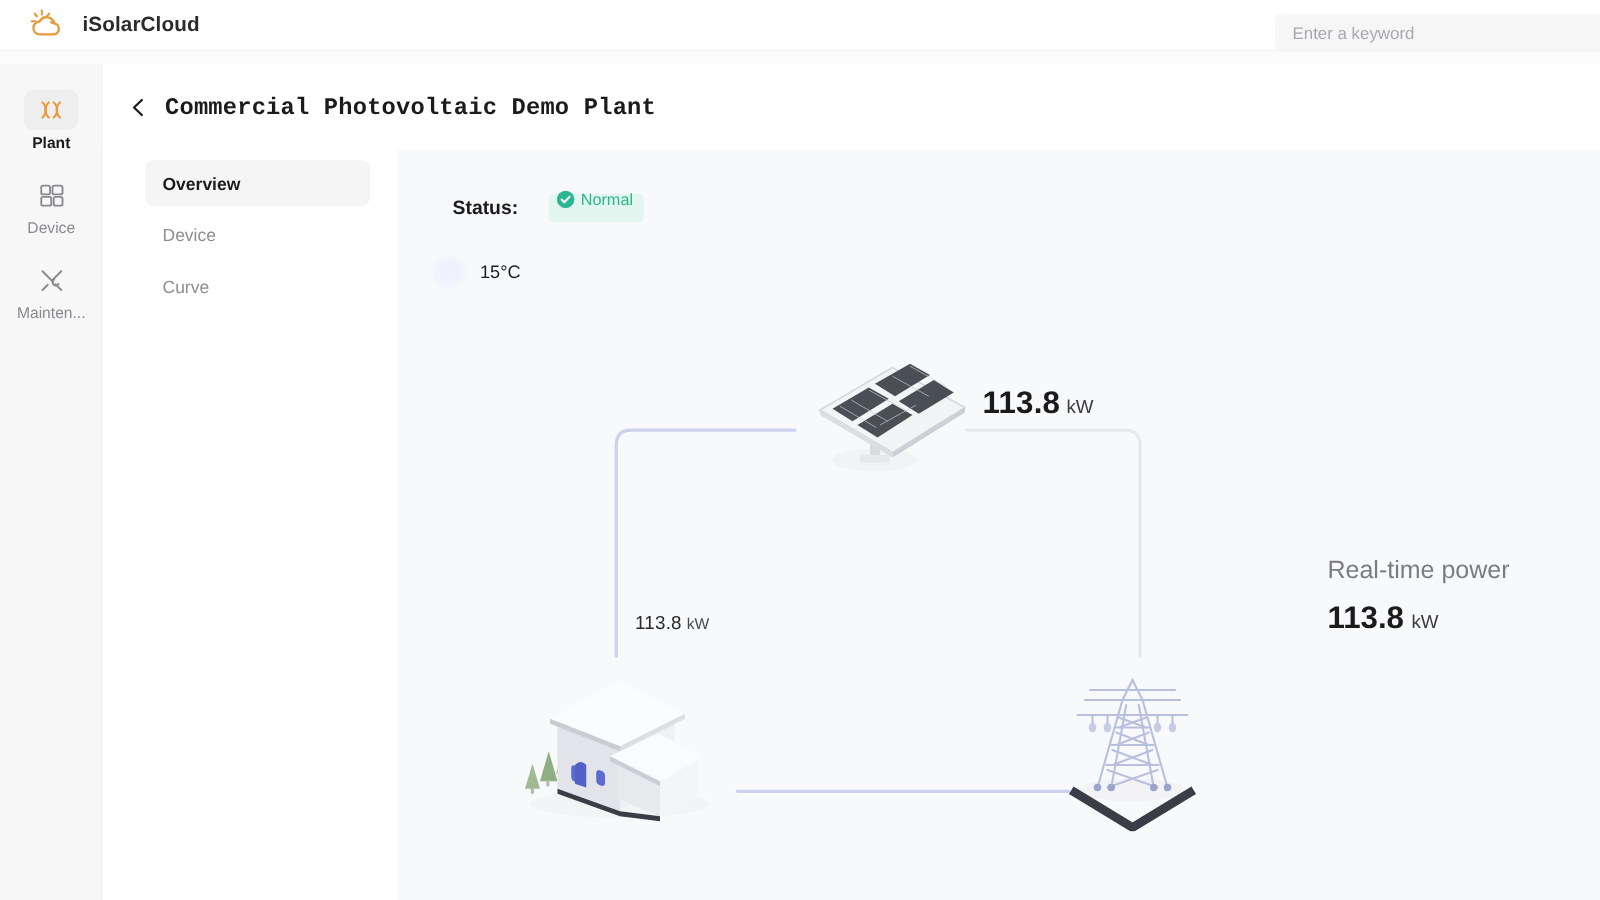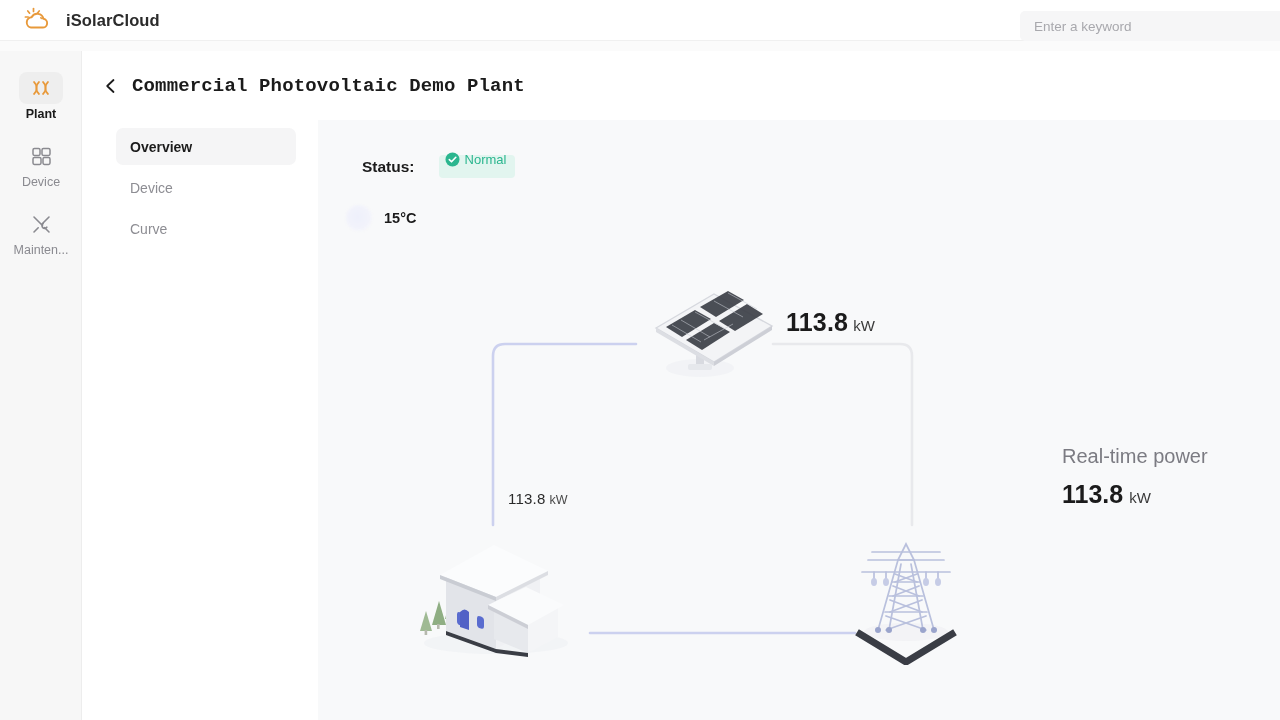--- a/index.html
+++ b/index.html
@@ -98,21 +98,21 @@
 
   .weather-row {
     position: absolute; left: 28px; top: 85px;
     display: flex; align-items: center;
   }
   .weather-ico {
     width: 26px; height: 26px; border-radius: 50%;
     background: radial-gradient(circle at 45% 45%, #eef0fb 0%, #f2f3fb 55%, #f8f9fa 100%);
     filter: blur(1.2px);
   }
-  .temp { margin-left: 12px; font-size: 14.5px; font-weight: 700; color: #1b1b1b; }
+  .temp { margin-left: 12px; font-size: 14.5px; font-weight: 400; color: #1b1b1b; }
 
   
   .flow { position: absolute; left: 0; top: 0; width: 962px; height: 600px; }
   .flow svg { position: absolute; left: 0; top: 0; }
 
   .node { position: absolute; }
 
   .solar-node { left: 330px; top: 160px; width: 130px; height: 110px; }
   .house-node { left: 80px; top: 415px; width: 200px; height: 125px; }
   .tower-node { left: 530px; top: 410px; width: 120px; height: 135px; }

